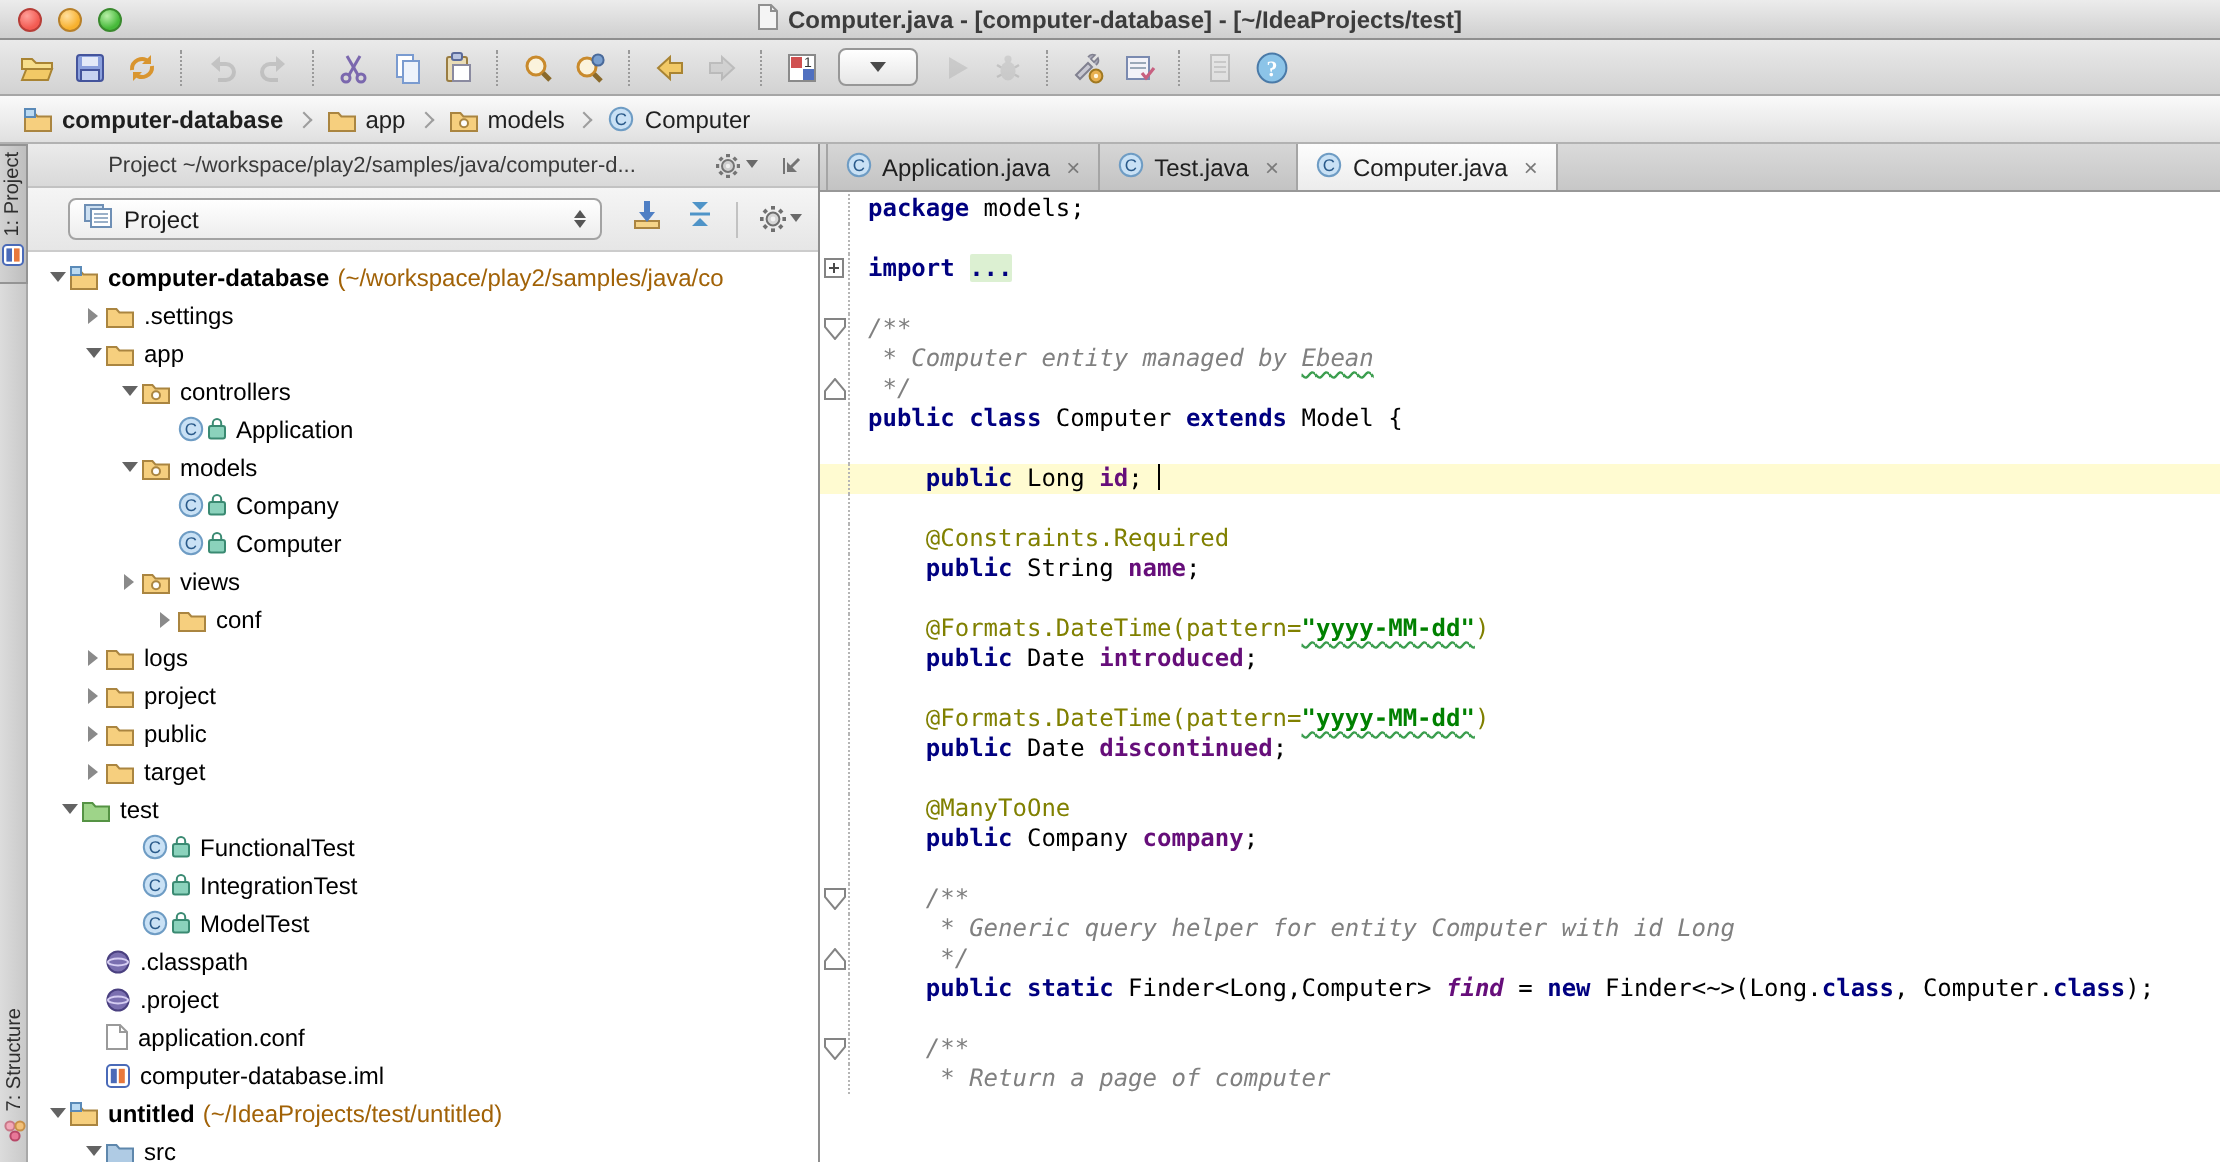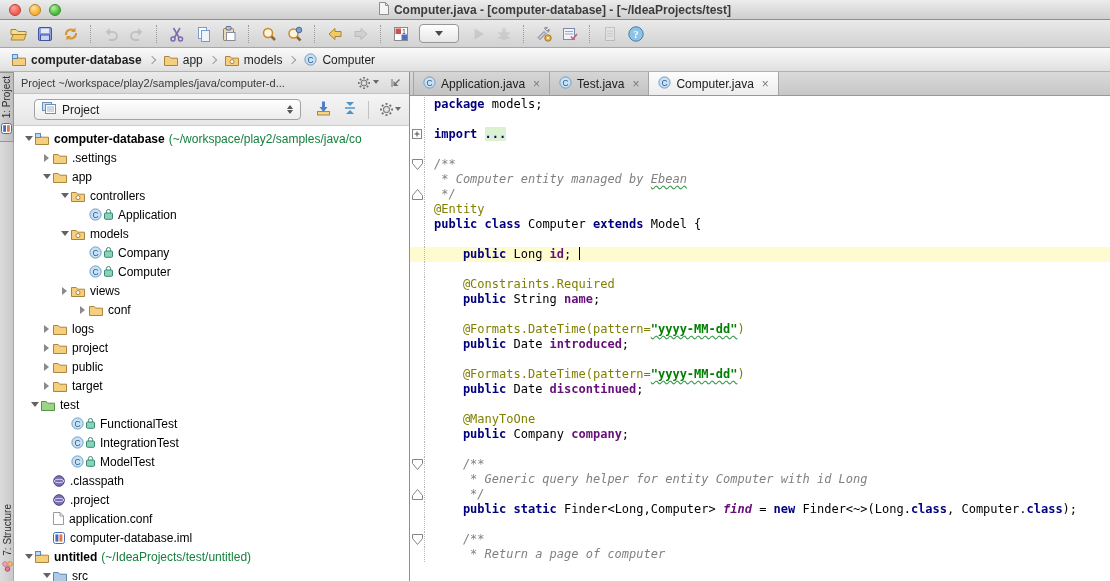--- a/index.html
+++ b/index.html
@@ -43,21 +43,21 @@
   .stripe { width:14px; background:linear-gradient(90deg,#dcdcdc,#c9c9c9); border-right:1px solid #a8a8a8;
             position:relative; flex:none; }
   .tw-btn { position:absolute; left:0; width:14px; display:flex; flex-direction:column; align-items:center;
             padding:3px 0; gap:2px; }
   .tw-btn.active { background:linear-gradient(90deg,#d2d2d2,#bebebe); border:1px solid #949494; border-left:none; }
   .tw-btn.top { top:0; }
   .tw-btn.bottom { bottom:2px; }
   .tw-label { writing-mode:vertical-rl; transform:rotate(180deg); font-size:10px; color:#2e2e2e; white-space:nowrap; }
 
   
-  .project-panel { width:396px; flex:none; border-right:1px solid #8f8f8f; display:flex; flex-direction:column; background:#fff; }
+  .project-panel { width:396px; flex:none; border-right:1px solid #8f8f8f; display:flex; flex-direction:column; background:#fff;text-align:center; }
   .pp-header { height:22px; flex:none; background:linear-gradient(#ebebeb,#d9d9d9); border-bottom:1px solid #c2c2c2;
                display:flex; align-items:center; padding:0 7px; font-size:11px; color:#3a3a3a; gap:6px; }
   .pp-header .pp-title { flex:1; white-space:nowrap; overflow:hidden; }
   .pp-ico { display:flex; align-items:center; gap:1px; }
   .pp-toolbar { height:32px; flex:none; background:linear-gradient(#f5f5f5,#e6e6e6); border-bottom:1px solid #cccccc;
                 display:flex; align-items:center; padding:0 8px; }
   .pp-combo { width:272px; height:21px; background:linear-gradient(#ffffff,#ededed); border:1px solid #a3a3a3;
               border-radius:4px; display:flex; align-items:center; padding:0 7px; gap:6px; font-size:12px;
               color:#1c1c1c; margin-left:12px; }
   .pp-combo .spin { margin-left:auto; display:flex; flex-direction:column; gap:1px; align-items:center; }
@@ -67,21 +67,21 @@
   .pp-actions { display:flex; align-items:center; gap:10px; margin-left:14px; }
   .pp-asep { width:1px; height:18px; border-left:1px solid #c2c2c2; }
 
   .tree { flex:1; overflow:hidden; padding-top:3px; font-size:12px; color:#000; background:#fff; }
   .tree-row { height:19px; display:flex; align-items:center; white-space:nowrap; }
   .t-arrow { width:13px; flex:none; display:flex; justify-content:center; }
   .tri-down { width:0; height:0; border-left:4px solid transparent; border-right:4px solid transparent; border-top:5px solid #636363; }
   .tri-right{ width:0; height:0; border-top:4px solid transparent; border-bottom:4px solid transparent; border-left:5px solid #8a8a8a; }
   .t-icon { display:flex; align-items:center; gap:2px; margin-right:5px; }
   .t-label.bold { font-weight:bold; }
-  .t-path { color:#15803d; margin-left:4px; }
+  .t-path { color:#a16207; margin-left:4px; }
 
   
   .editor { flex:1; display:flex; flex-direction:column; background:#fff; min-width:0; }
   .tabbar { height:24px; flex:none; background:linear-gradient(#dadada,#c7c7c7); border-bottom:1px solid #989898;
             display:flex; align-items:stretch; padding-left:3px; }
   .tab { display:flex; align-items:center; gap:5px; padding:0 9px; font-size:12px; color:#202020;
          background:linear-gradient(#d6d6d6,#c3c3c3); border-left:1px solid #a5a5a5; border-right:1px solid #a5a5a5;
          margin-right:-1px; }
   .tab.active { background:linear-gradient(#fdfdfd,#ececec); }
   .tab .close { color:#7a7a7a; font-size:12px; margin-left:3px; line-height:1; }
@@ -762,24 +762,20 @@
         <div class="code-line">
           <span class="gutter">
             <svg width="12" height="11">
               <polygon points="0.5,10.5 10.5,10.5 10.5,6.5 5.5,0.5 0.5,6.5" fill="#ffffff" stroke="#848484"></polygon>
             </svg>
           </span>
           <span class="line-text"><span class="cmt"> */</span></span>
         </div>
         <div class="code-line">
           <span class="gutter"></span>
-          <span class="line-text"><span class="ann">@Entity</span></span>
-        </div>
-        <div class="code-line">
-          <span class="gutter"></span>
           <span class="line-text"><span class="kw">public class</span><span class="pln"> Computer </span><span class="kw">extends</span><span class="pln"> Model {</span></span>
         </div>
         <div class="code-line">
           <span class="gutter"></span>
           <span class="line-text"></span>
         </div>
         <div class="code-line hl">
           <span class="gutter"></span>
           <span class="line-text"><span class="kw">    public</span><span class="pln"> Long </span><span class="fld">id</span><span class="pln">; </span><span class="caret"></span></span>
         </div>

